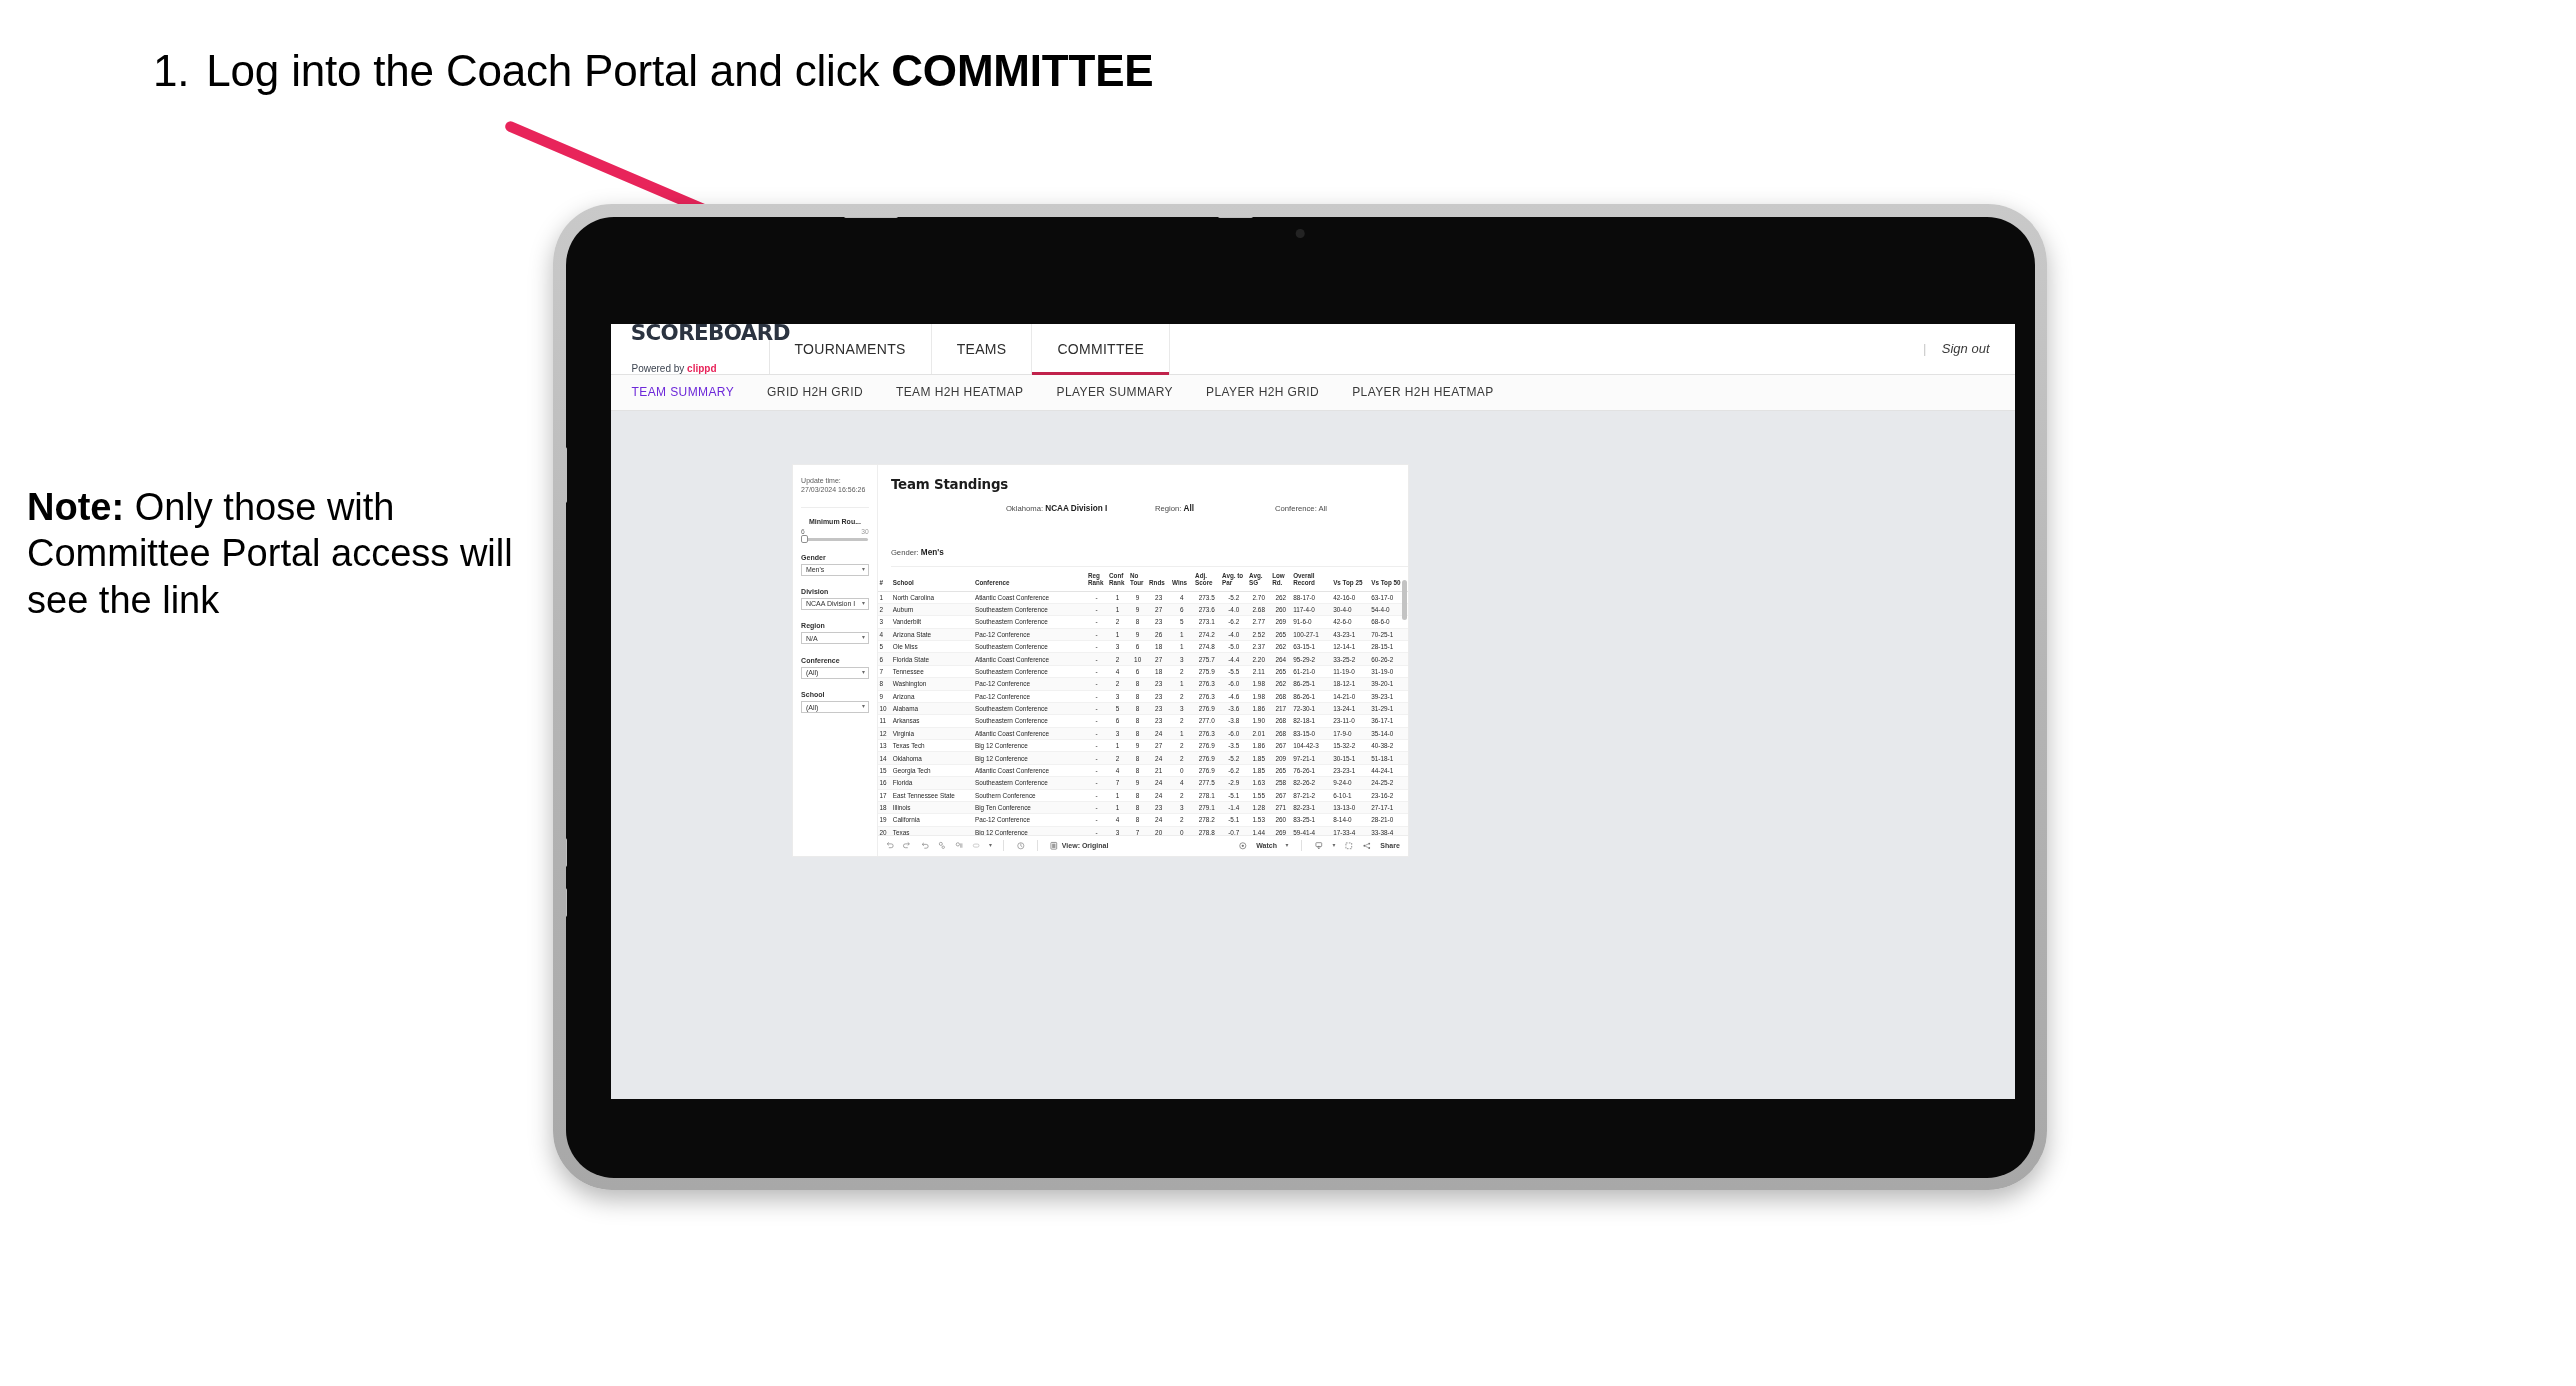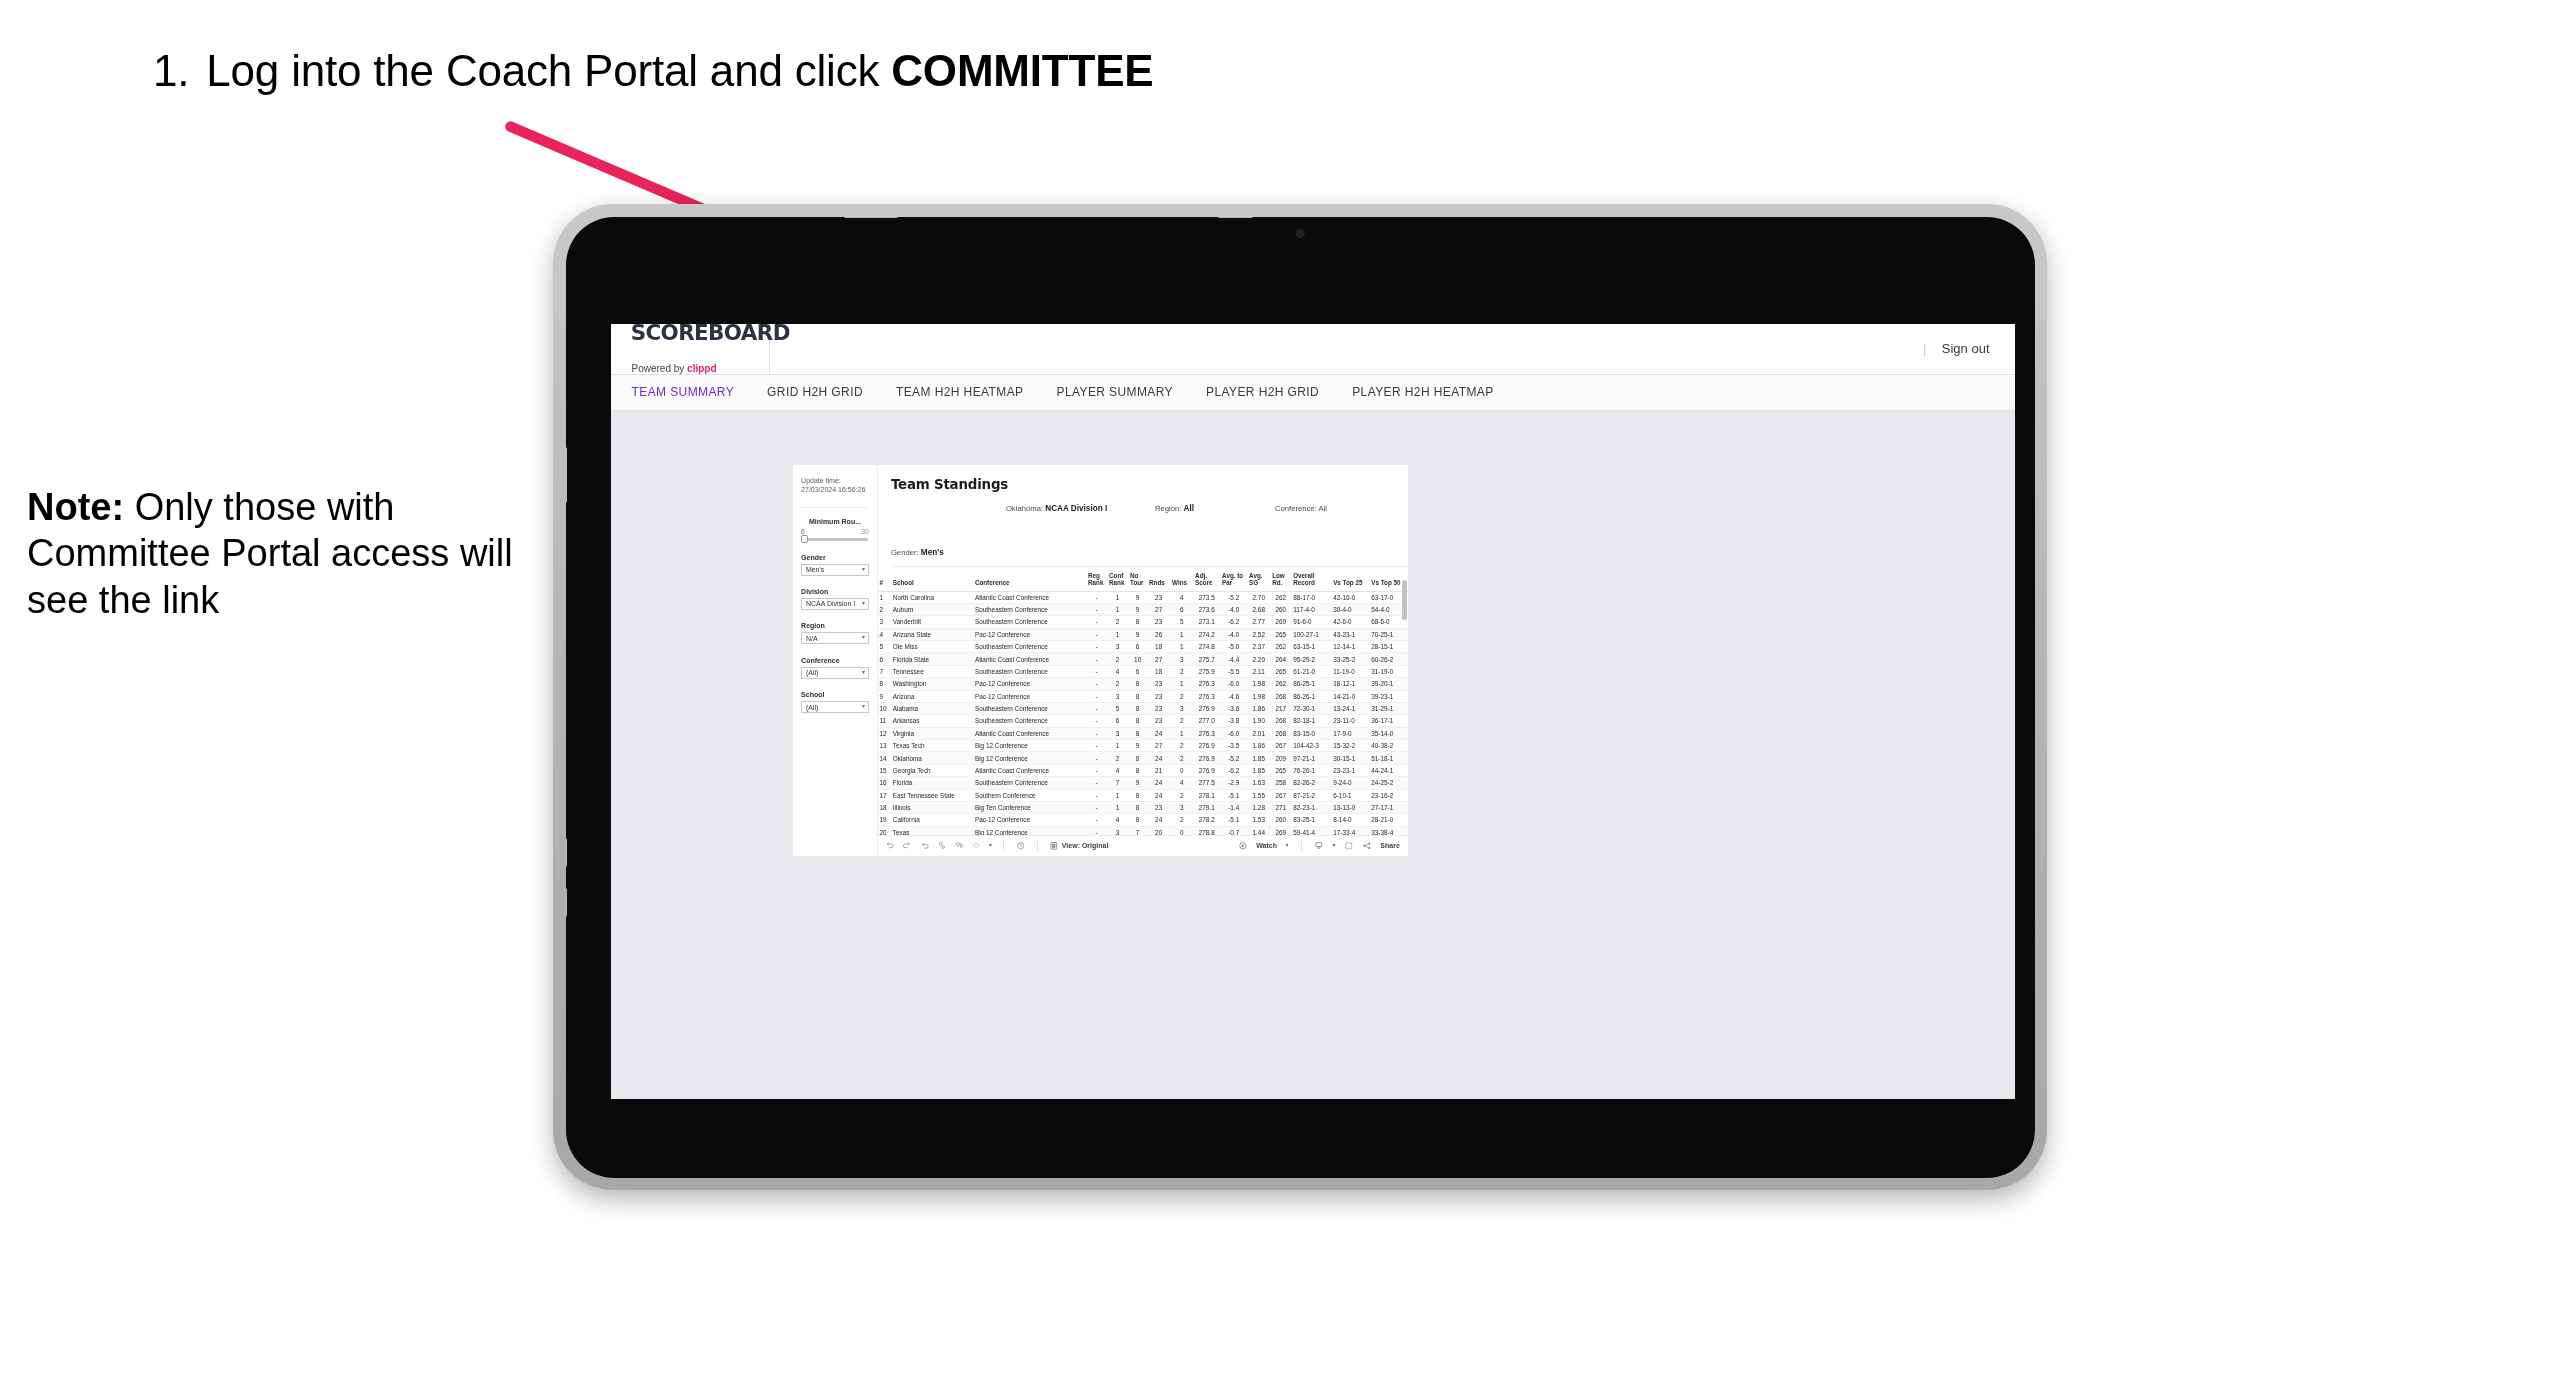--- a/index.html
+++ b/index.html
@@ -93,21 +93,21 @@
   }
   .topnav-item.active::after {
     content: ""; position: absolute; left: 0; right: 0; bottom: -1px;
     height: 2.9px; background: #c0224b;
   }
   .topnav-right {
     margin-left: auto; display: flex; align-items: center; gap: 15.3px;
     padding-right: 25px; font-size: 13px; color: #3a3a3a;
   }
   .topnav-right .bar { color: #c9c9c9; }
-  .signout { cursor: pointer; }
+  .signout { cursor: pointer; font-style: italic; }
 
   
   .subnav {
     height: 36px; background: #fbfbfb; display: flex; align-items: center;
     padding-left: 21px; gap: 33px; border-bottom: 1px solid #e2e2e2;
   }
   .subnav-item {
     font-size: 12px; color: #3a3a3a; letter-spacing: 0.4px;
     cursor: pointer; white-space: nowrap;
   }
@@ -242,20 +242,25 @@
       <div class="btn-side btn-v3"></div>
       <div class="btn-side btn-top1"></div>
       <div class="btn-side btn-top2"></div>
 
       <div class="viewport">
 
         <div class="topnav">
           <div class="logo-cell">
             <div class="logo-word">SCOREBOARD</div>
             <div class="logo-sub"><span>Powered by </span><span class="brand">clippd</span></div>
+          </div>
+          <div class="topnav-items">
+            <div class="topnav-item">TOURNAMENTS</div>
+            <div class="topnav-item">TEAMS</div>
+            <div class="topnav-item active">COMMITTEE</div>
           </div>
           <div class="topnav-right">
             <span class="bar">|</span>
             <span class="signout">Sign out</span>
           </div>
         </div>
 
         <div class="subnav">
           <div class="subnav-item active">TEAM SUMMARY</div>
           <div class="subnav-item">GRID H2H GRID</div>

